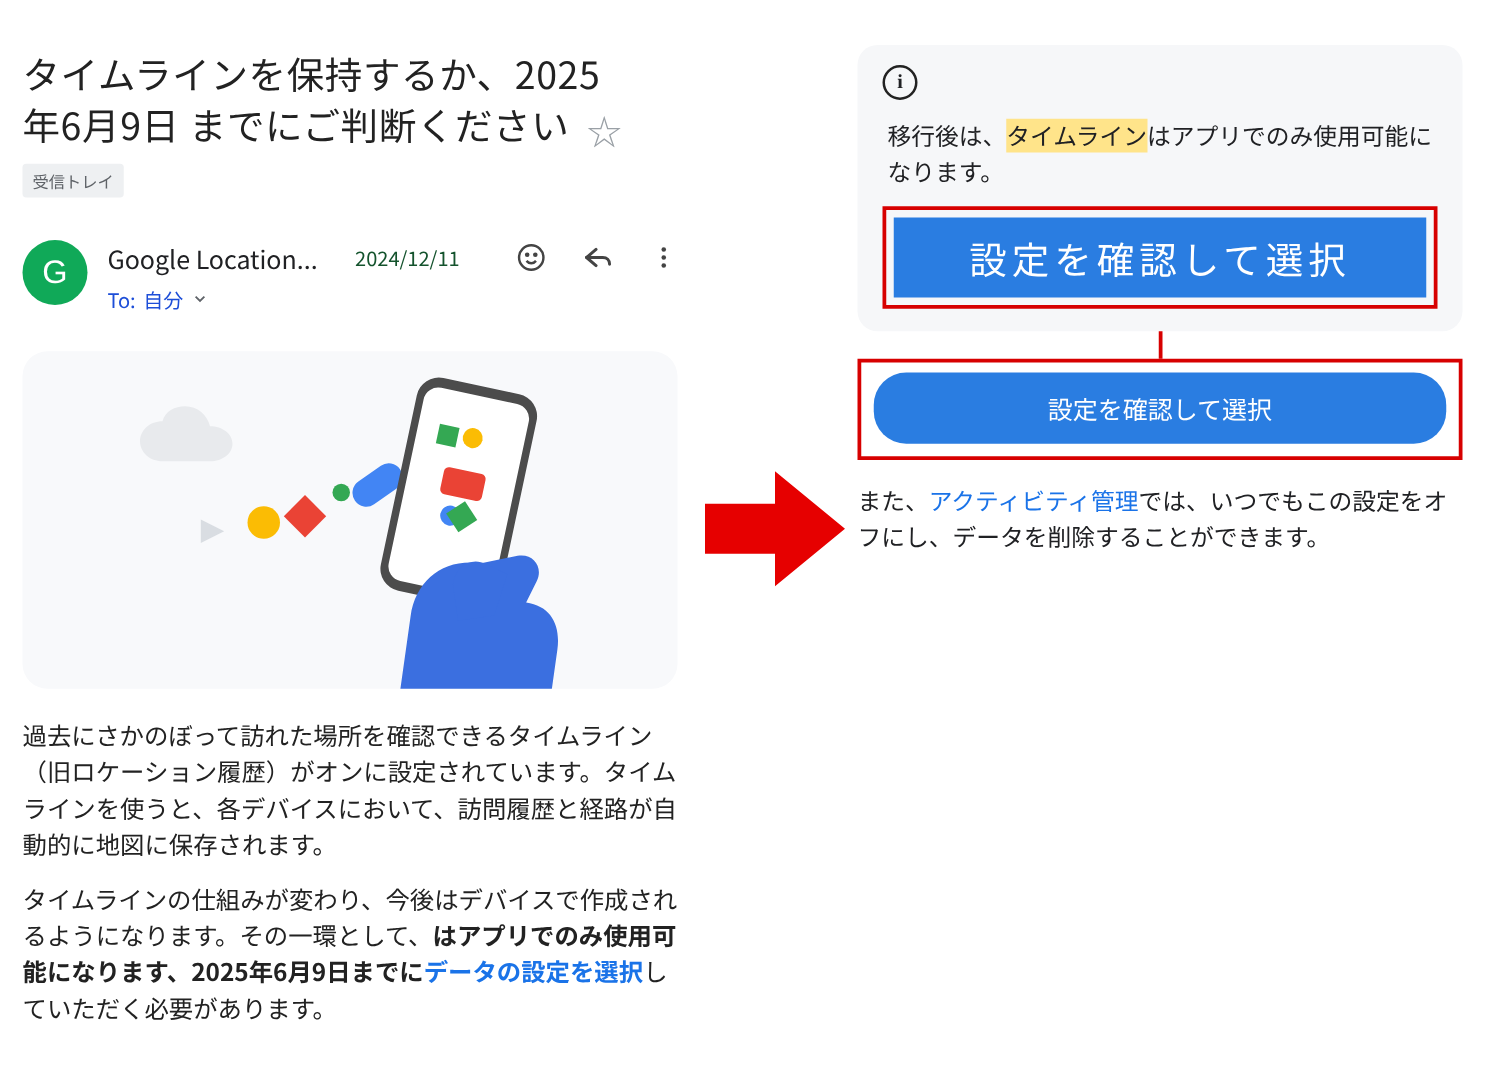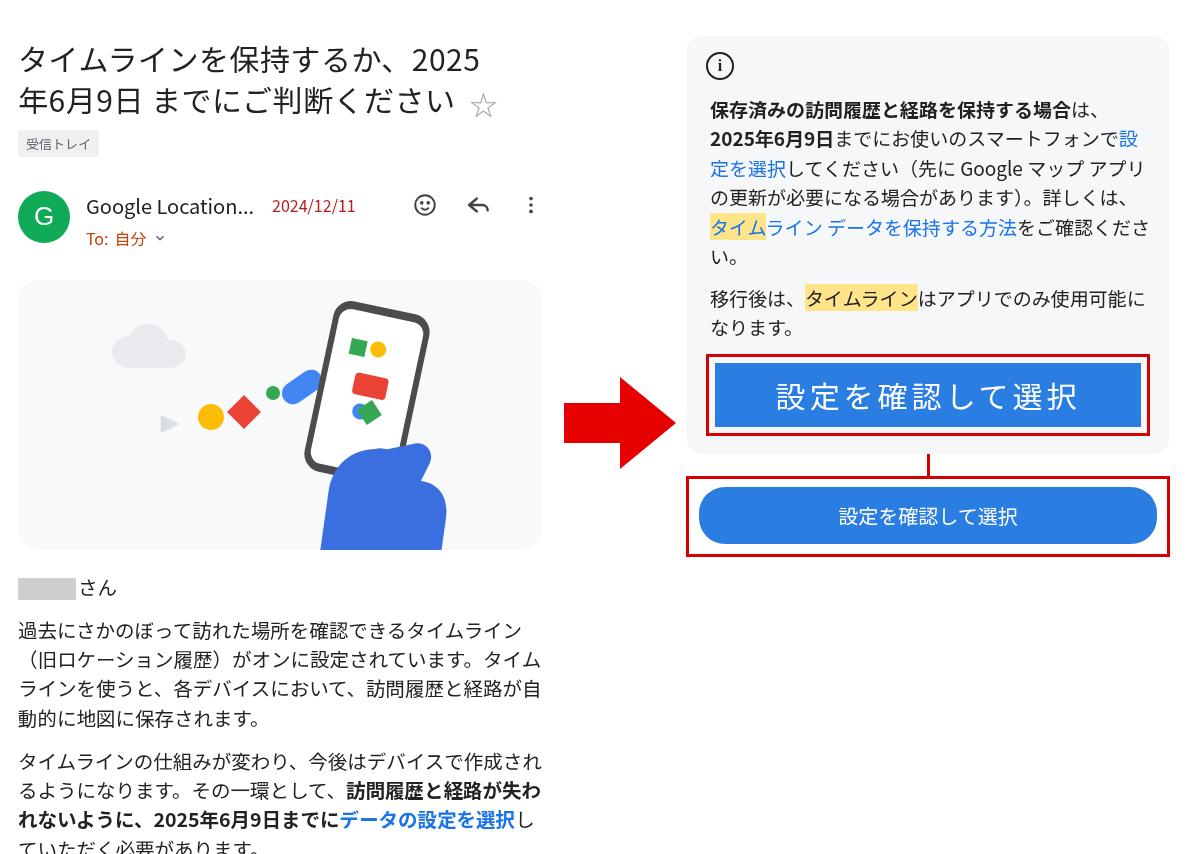--- a/index.html
+++ b/index.html
@@ -12,26 +12,26 @@
 
   
   .email-title { font-size: 30px; line-height: 1.35; font-weight: 400; letter-spacing: 0.5px; color:#222; }
   .star-row { display:flex; align-items:baseline; }
   .star { margin-left: 14px; font-size: 28px; color:#9aa0a6; position:relative; top:4px; }
   .inbox-label { display:inline-block; margin-top:10px; background:#eef0f2; color:#5f6368; font-size:13px; padding:4px 8px; border-radius:3px; }
 
   .sender-row { display:flex; align-items:flex-start; margin-top:34px; }
   .avatar { width:52px; height:52px; border-radius:50%; background:#10a958; color:#fff; display:flex; align-items:center; justify-content:center; font-size:26px; font-weight:400; font-family: "Product Sans", Arial, sans-serif; flex-shrink:0; }
   .sender-col { margin-left:16px; flex:1; }
-  .sender-line { display:flex; align-items:center; gap:14px; }
+  .sender-line { display:flex; align-items:center; gap:26px; }
   .sender-name { font-size:20px; color:#202124; }
-  .sender-date { font-size:16px; color:#b91c1c; margin-left:4px; }
+  .sender-date { font-size:16px; color:#14532d; margin-left:4px; }
   .sender-actions { margin-left:auto; display:flex; gap:28px; align-items:center; color:#444; }
   .icon-btn { cursor:pointer; display:inline-flex; }
-  .to-line { font-size:16px; color:#c2410c; margin-top:6px; display:flex; align-items:center; gap:6px; }
+  .to-line { font-size:16px; color:#1d4ed8; margin-top:6px; display:flex; align-items:center; gap:6px; }
   .chev { display:inline-block; }
 
   .illus-card { margin-top:30px; background:#f8f9fb; border-radius:20px; padding:30px 20px 26px 20px; height:270px; position:relative; overflow:hidden; }
 
   .body-txt { margin-top:22px; font-size:19.5px; line-height:1.5; color:#222; }
   .body-txt p { margin-bottom:14px; }
   .redacted { display:inline-block; width:58px; height:22px; background:#cfcfcf; vertical-align:middle; margin-right:2px; }
   .bold { font-weight:700; }
   .lnk { color:#1a73e8; }
 
@@ -154,57 +154,56 @@
       <div class="ps ps3"></div>
       <div class="ps ps4"></div>
       <div class="ps ps5"></div>
       <svg class="ill-hand" width="190" height="150" viewBox="0 0 190 150">
         <path d="M40 150 L40 90 C40 60 60 40 90 40 L118 30 C130 26 140 36 136 48 L130 66 C150 66 160 80 160 100 L160 150 Z" fill="#3b6fe0"></path>
         <path d="M70 60 C70 44 82 36 94 40 L112 46 L106 80 L78 88 Z" fill="#3b6fe0"></path>
       </svg>
     </div>
 
     <div class="body-txt">
-      <p><span class="redacted"></span><span>さん</span></p>
       <p>過去にさかのぼって訪れた場所を確認できるタイムライン（旧ロケーション履歴）がオンに設定されています。タイムラインを使うと、各デバイスにおいて、訪問履歴と経路が自動的に地図に保存されます。</p>
       <p>
-        <span>タイムラインの仕組みが変わり、今後はデバイスで作成されるようになります。その一環として、</span><span class="bold">訪問履歴と経路が失われないように、2025年6月9日までに</span><span class="bold lnk">データの設定を選択</span><span>していただく必要があります。</span>
+        <span>タイムラインの仕組みが変わり、今後はデバイスで作成されるようになります。その一環として、</span><span class="bold">はアプリでのみ使用可能になります、2025年6月9日までに</span><span class="bold lnk">データの設定を選択</span><span>していただく必要があります。</span>
       </p>
     </div>
   </div>
 
   <div class="mid">
     <div class="arrow-wrap">
       <svg width="120" height="120" viewBox="0 0 120 120">
         <polygon points="4,40 60,40 60,14 116,60 60,106 60,80 4,80" fill="#e60000"></polygon>
       </svg>
     </div>
   </div>
 
   <div class="right">
     <div class="info-card">
       <div class="info-head">
         <span class="info-icon">i</span>
       </div>
       <div class="info-body">
         <p>
-          <span class="bold">保存済みの訪問履歴と経路を保持する場合</span><span>は、</span><span class="bold">2025年6月9日</span><span>までにお使いのスマートフォンで</span><span class="lnk">設定を選択</span><span>してください（先に Google マップ アプリの更新が必要になる場合があります）。詳しくは、</span><span class="hl lnk">タイム</span><span class="lnk">ライン データを保持する方法</span><span>をご確認ください。</span>
-        </p>
-        <p>
           <span>移行後は、</span><span class="hl">タイムライン</span><span>はアプリでのみ使用可能になります。</span>
         </p>
       </div>
       <div class="cta-box">
         <div class="cta-band">設定を確認して選択</div>
       </div>
     </div>
 
     <div class="cta-connector">
         <div></div>
       </div>
 
     <div class="cta-btn-box">
       <div class="cta-btn">設定を確認して選択</div>
     </div>
 
+    <div class="footer-txt">
+      <span>また、</span><span class="lnk">アクティビティ管理</span><span>では、いつでもこの設定をオフにし、データを削除することができます。</span>
+    </div>
   </div>
 
 </div>
 
 </body></html>

